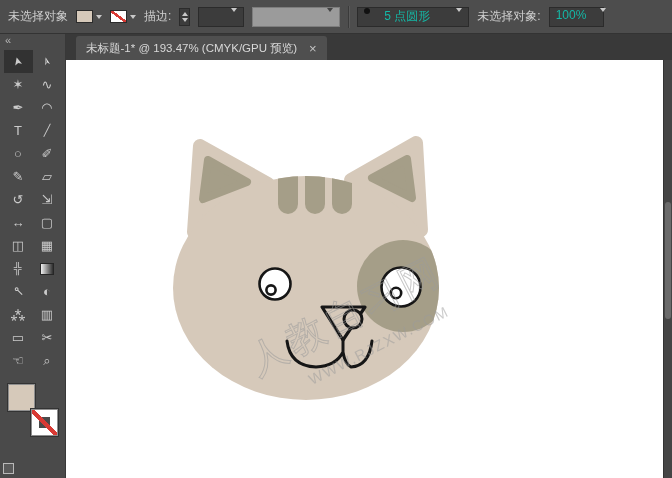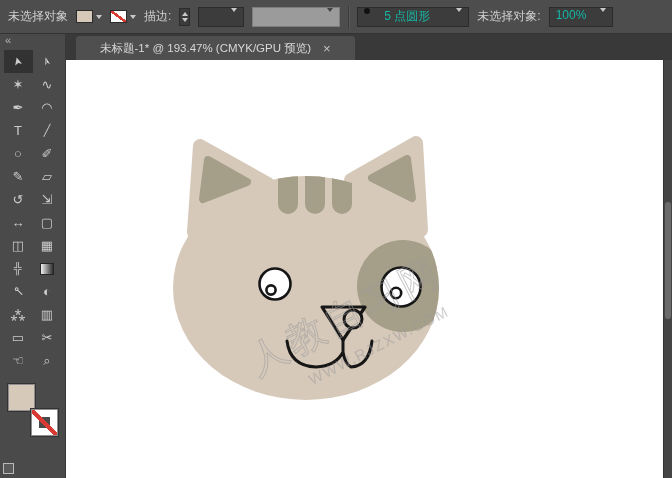--- a/index.html
+++ b/index.html
@@ -31,21 +31,21 @@
   .spinner { width:11px; height:18px; background:#3c3c3c; border:1px solid #2b2b2b;
     display:flex; flex-direction:column; align-items:center; justify-content:center; gap:2px; }
   .spin-up { width:0;height:0;border-left:3px solid transparent;border-right:3px solid transparent;border-bottom:4px solid #c9c9c9; }
   .spin-dn { width:0;height:0;border-left:3px solid transparent;border-right:3px solid transparent;border-top:4px solid #c9c9c9; }
   .dropdown { height:20px; background:#3c3c3c; border:1px solid #2b2b2b;
     display:flex; align-items:flex-start; gap:14px; padding:0 6px; color:#14b8a6; }
   .dropdown.weight { width:46px; justify-content:flex-end; }
   .dropdown.disabled { width:88px; background:#9b9b9b; border-color:#7d7d7d; justify-content:flex-end; }
   .dropdown.brush { width:112px; }
   .dropdown.brush .val { flex:1; }
-  .dropdown.opacity { width:64px; }
+  .dropdown.opacity { width:55px; }
   .dropdown.opacity .val { flex:1; }
   .bullet-dot { width:6px; height:6px; border-radius:50%; background:#111; }
   .sep { width:1px; height:22px; background:#3a3a3a; box-shadow:1px 0 0 #5a5a5a; }
 
   
   .main { flex:1; display:flex; min-height:0; }
 
   
   .toolbar { flex:0 0 66px; background:#4a4a4a; border-right:1px solid #383838;
     display:flex; flex-direction:column; align-items:center; position:relative; }
@@ -71,21 +71,21 @@
   .stroke-big::before { content:""; position:absolute; inset:7px; background:#4a4a4a; }
   .stroke-big::after { content:""; position:absolute; inset:0;
     background:linear-gradient(to top right, transparent 44%, #d83a34 44%, #d83a34 56%, transparent 56%); }
   .tb-bottom-icon { position:absolute; left:3px; bottom:4px; width:11px; height:11px;
     border:1px solid #b9b9b9; background:#5a5a5a; }
 
   
   .doc { flex:1; display:flex; flex-direction:column; min-width:0; background:#393939; }
   .tabbar { flex:0 0 26px; display:flex; align-items:flex-end; padding-left:10px; background:#393939; }
   .tab { background:#4f4f4f; color:#d8d8d8; font-size:11.5px; height:24px;
-    display:flex; align-items:center; gap:12px; padding:0 24px; border-radius:3px 3px 0 0; }
+    display:flex; align-items:center; gap:12px; padding:0 10px; border-radius:3px 3px 0 0; }
   .tab-close { color:#c3c3c3; font-size:13px; line-height:1; }
   .canvas-wrap { flex:1; display:flex; min-height:0; }
   .canvas { flex:1; background:#ffffff; position:relative; }
   .canvas svg { position:absolute; inset:0; width:100%; height:100%; }
   .vscroll { flex:0 0 9px; background:#454545; border-left:1px solid #333; position:relative; }
   .vthumb { position:absolute; left:1px; right:1px; top:34%; height:28%;
     background:#6b6b6b; border-radius:3px; }
 </style>
 </head>
 <body>

